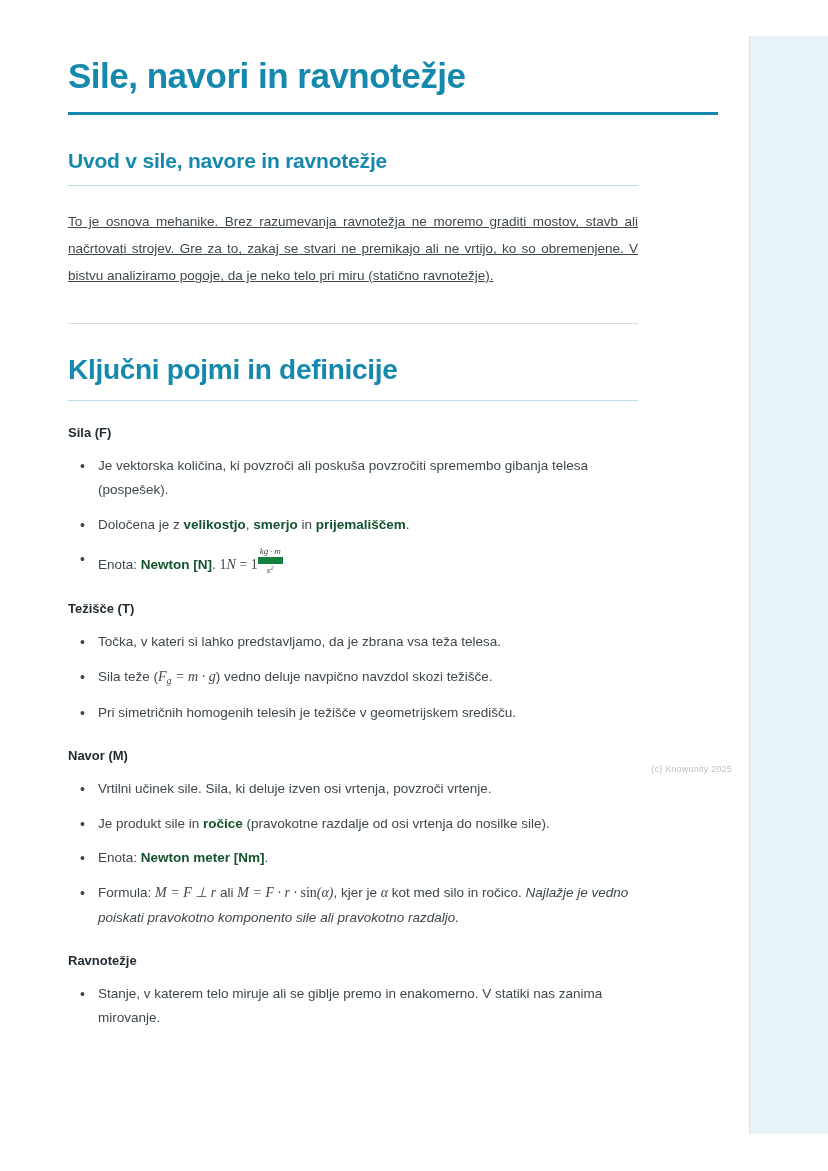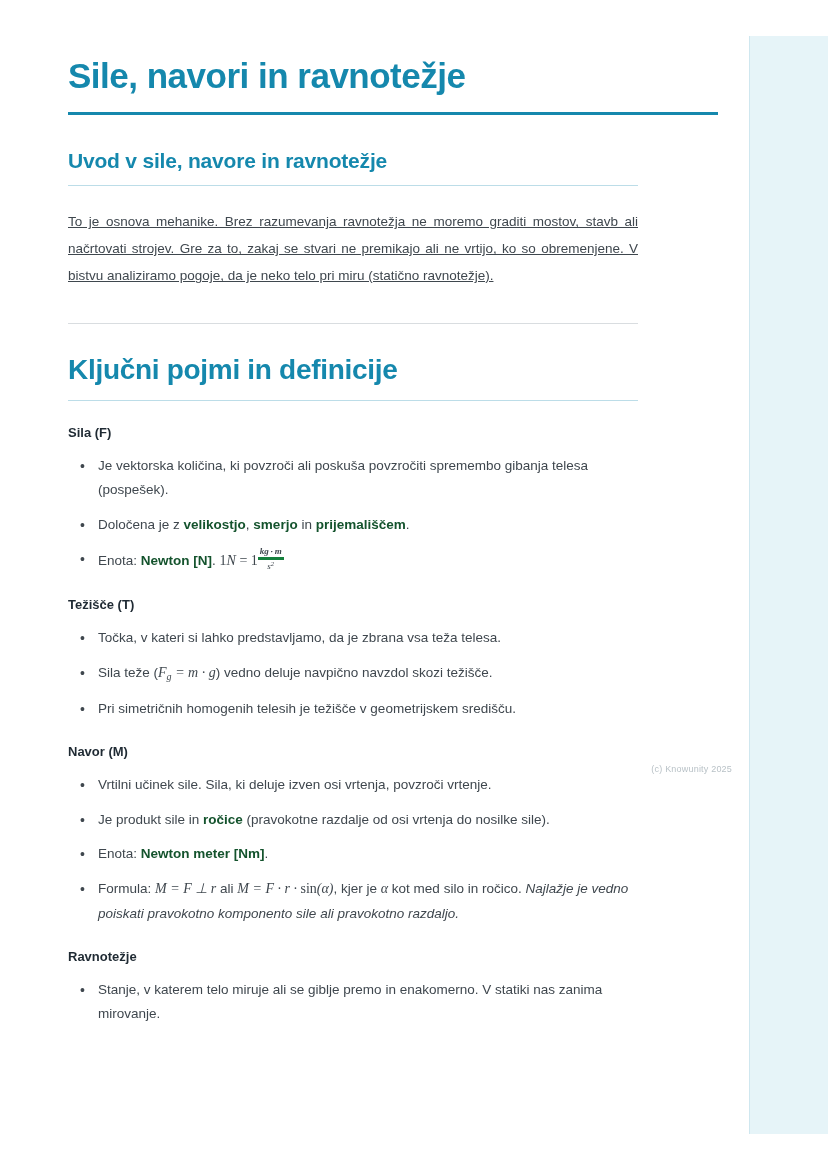--- a/index.html
+++ b/index.html
@@ -132,21 +132,21 @@
   }
   .frac {
     display: inline-block;
     vertical-align: -0.45em;
     font-family: "Liberation Serif", serif;
     font-style: italic;
     font-size: 9px;
     text-align: center;
     line-height: 1.05;
   }
-  .frac .num { display: block; border-bottom: 3px solid #15803d; padding: 0 2px; font-weight: bold; }
+  .frac .num { display: block; border-bottom: 7px solid #15803d; padding: 0 2px; }
   .frac .den { display: block; padding: 0 2px; }
   .sub { font-size: 0.72em; vertical-align: -0.28em; font-style: italic; }
   .note-italic {
     font-style: italic;
     color: #3f474e;
   }
   .footer-copy {
     position: absolute;
     right: 96px;
     bottom: 56px;

